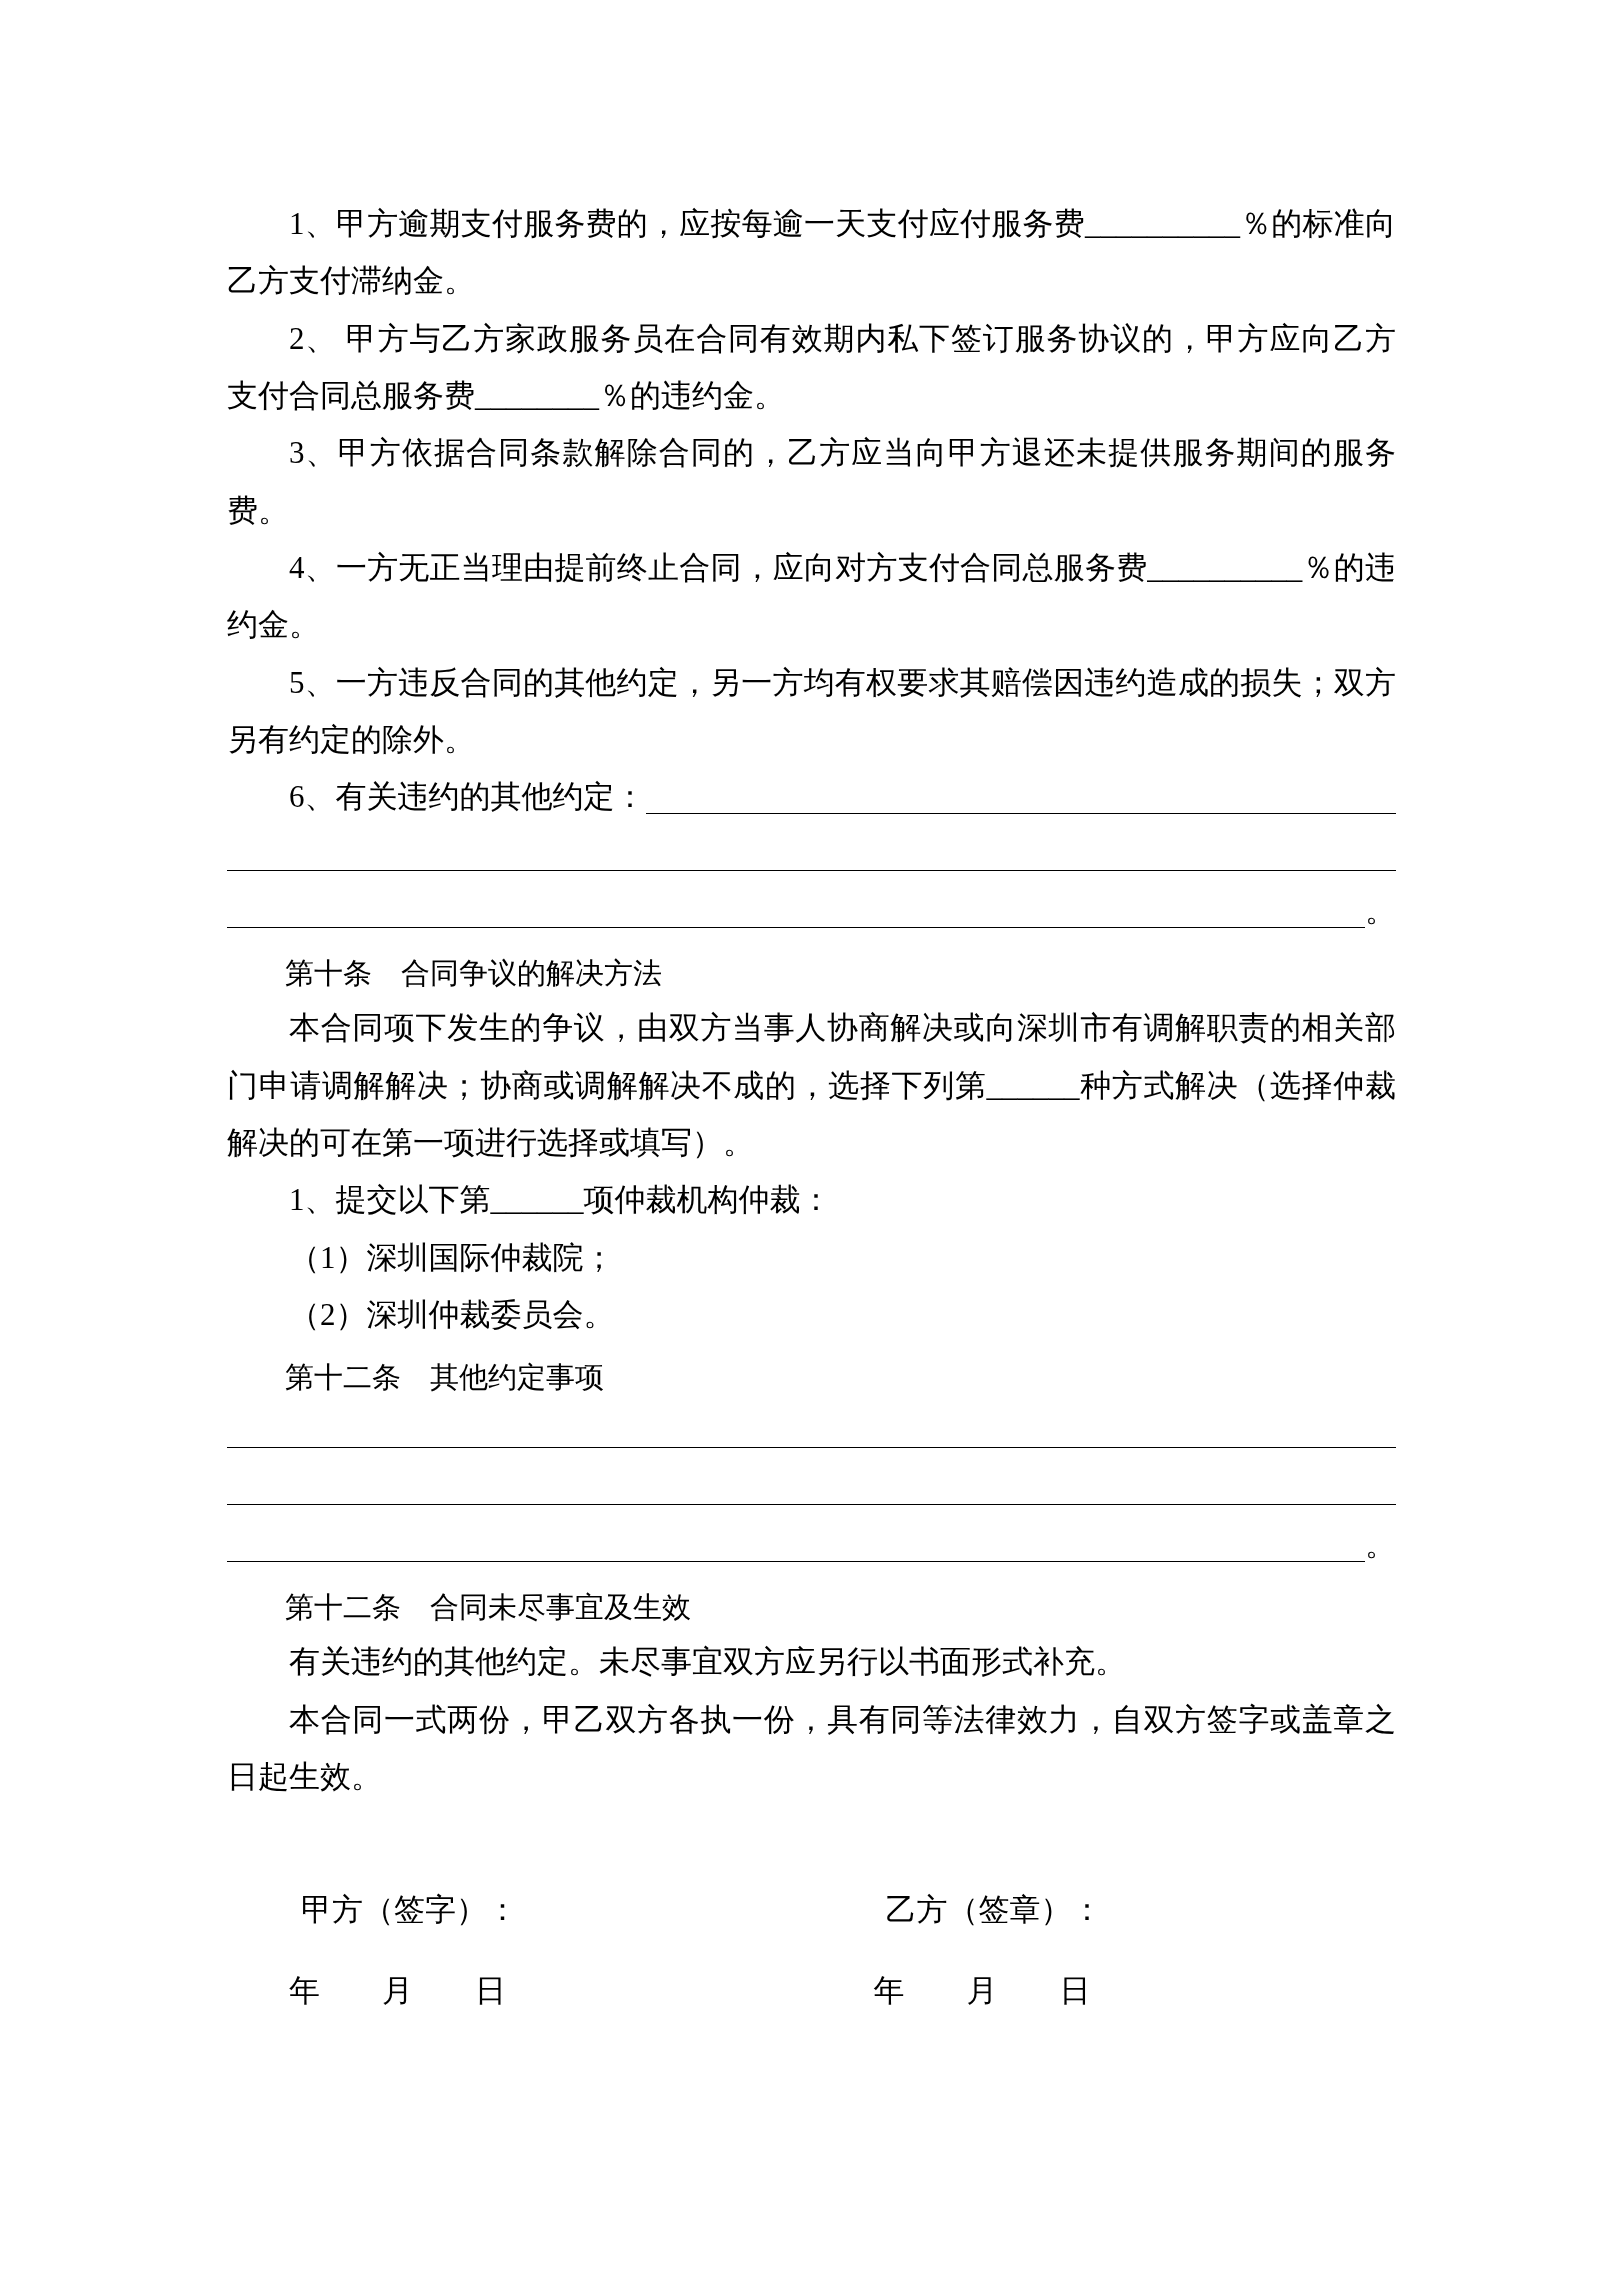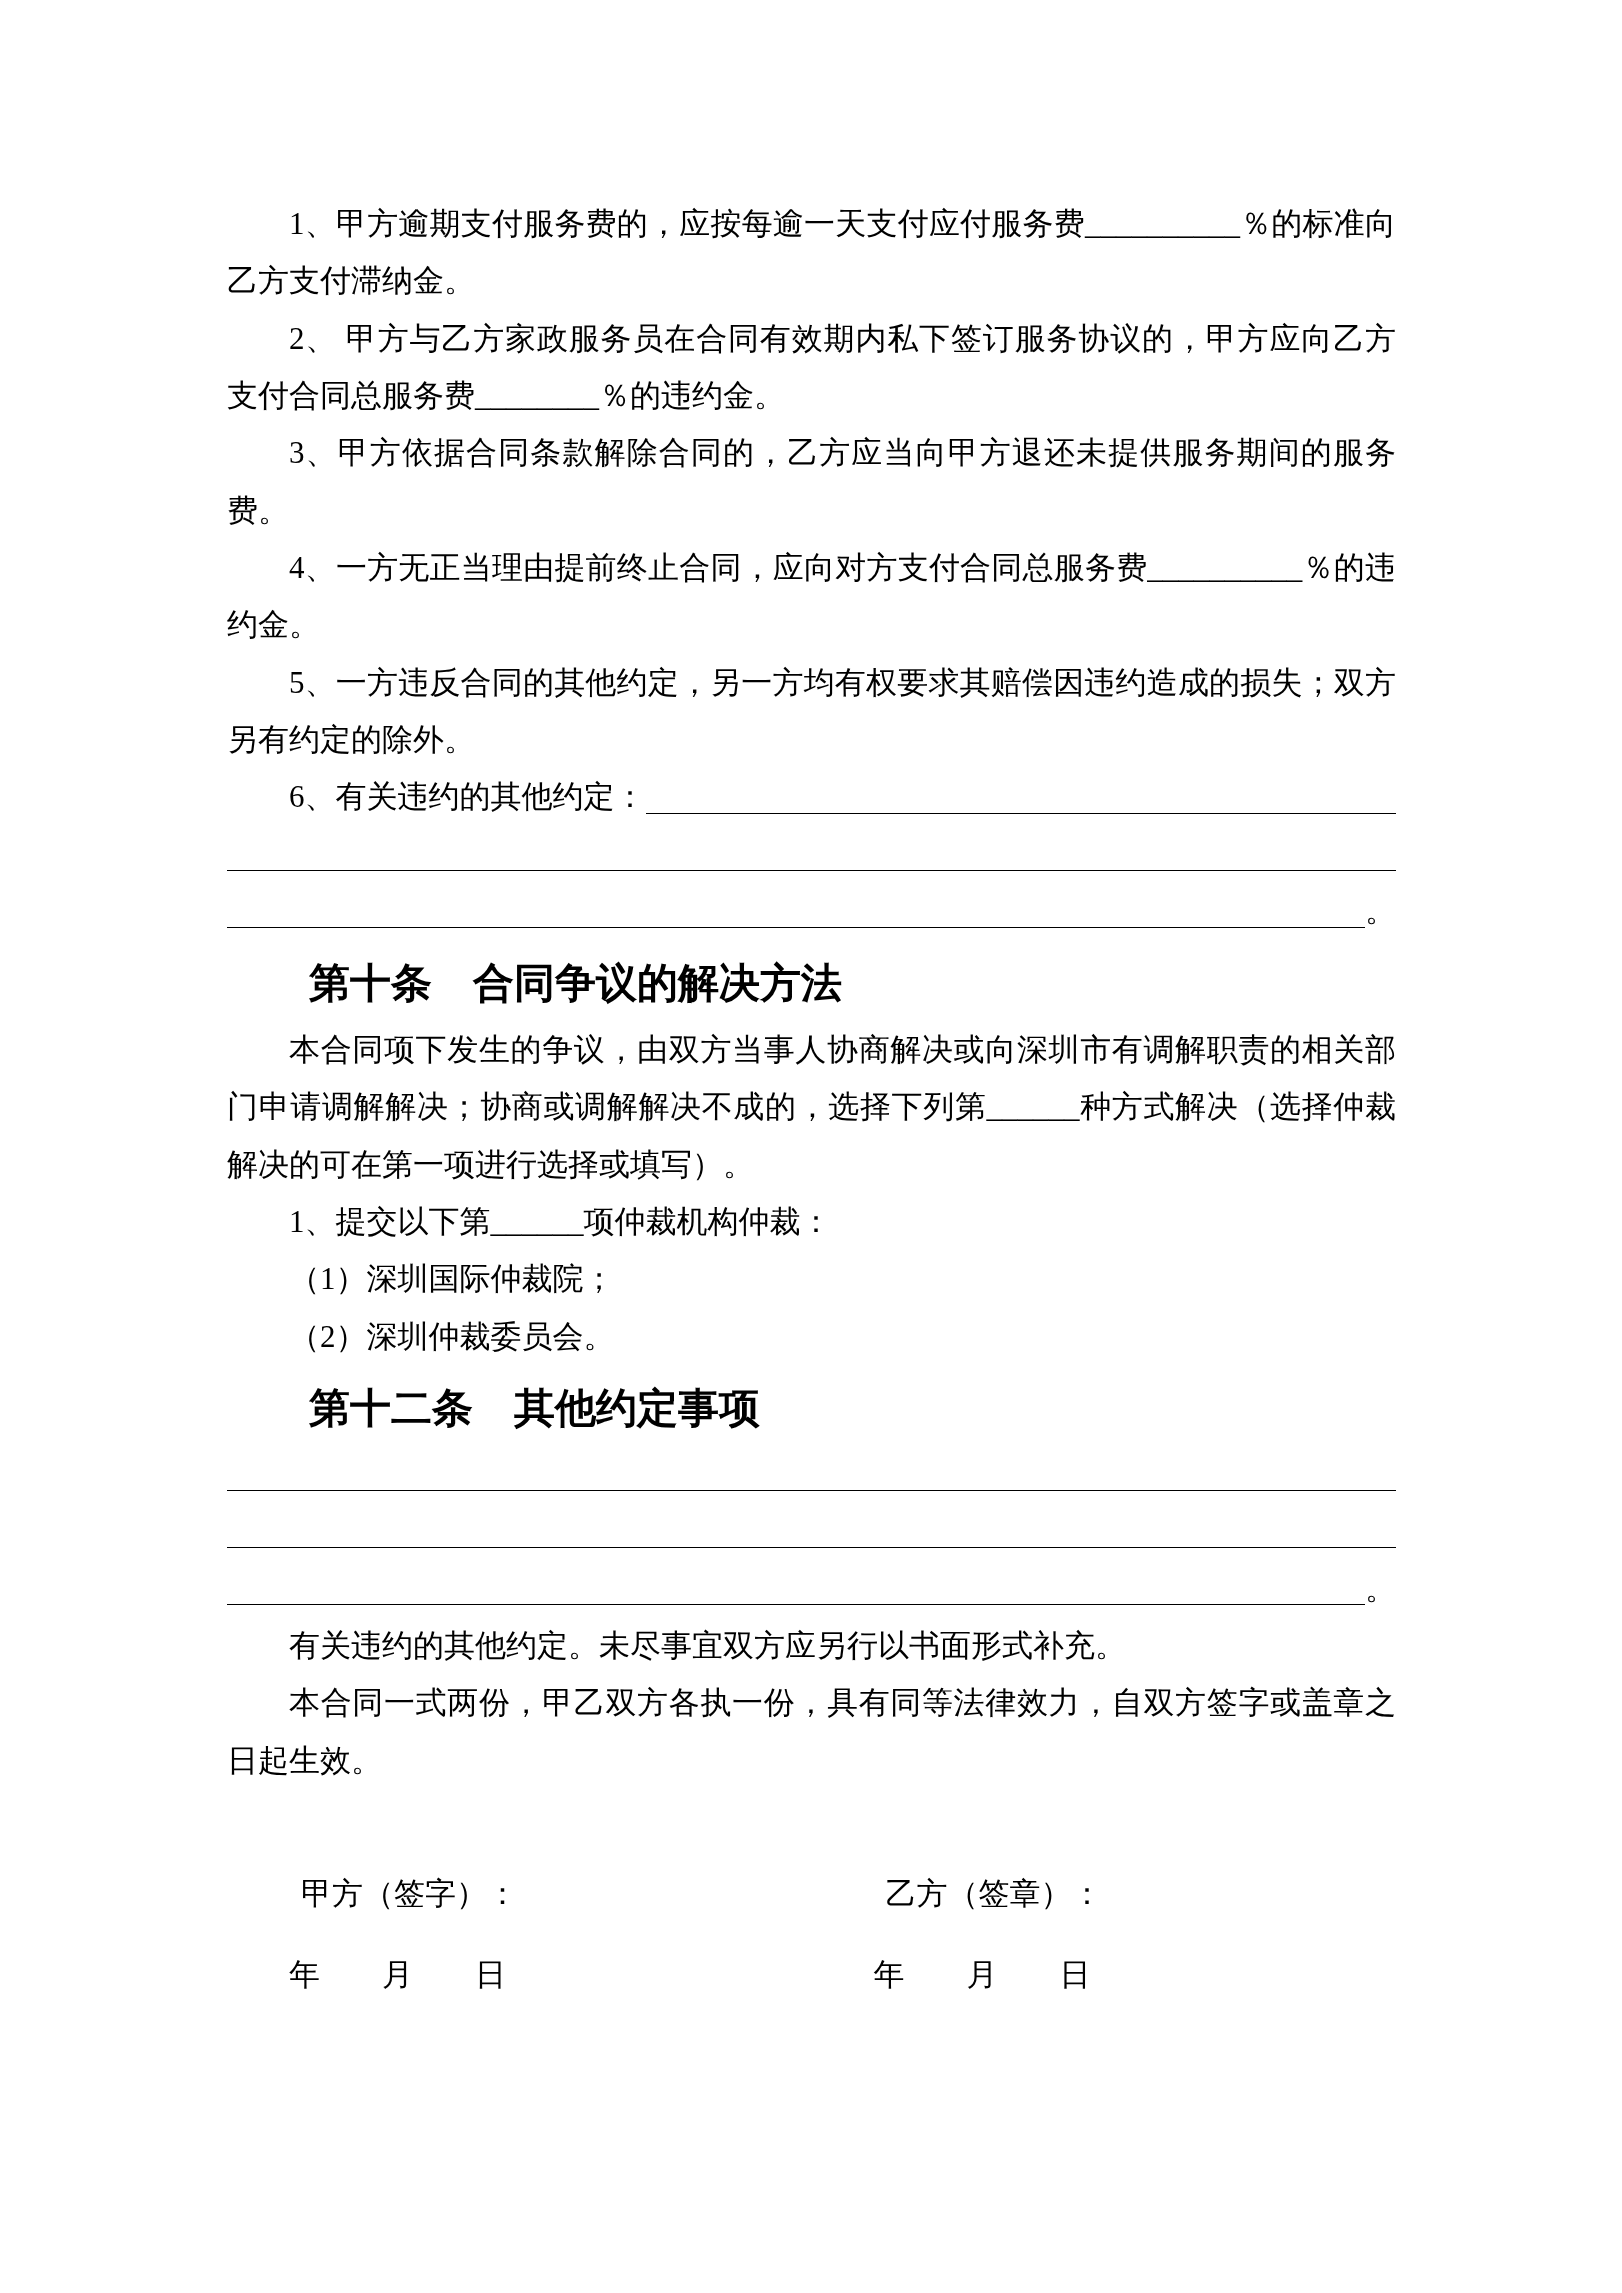--- a/index.html
+++ b/index.html
@@ -16,22 +16,22 @@
     color: #000000;
   }
   .para {
     margin: 0;
     text-indent: 2em;
     text-align: justify;
   }
   .heading {
     margin: 7.3px 0 0 0;
     text-indent: 2em;
-    font-weight: bold;
-    font-size: 41px;
+    font-weight: normal;
+    font-size: 29px;
     line-height: 1.8;
   }
   .row {
     display: flex;
     align-items: flex-end;
   }
   .row .lbl {
     padding-left: 2em;
     white-space: nowrap;
   }
@@ -85,20 +85,21 @@
     <span class="fill"></span>
   </div>
   <div class="row blank-row">
     <span class="fill"></span>
   </div>
   <div class="row blank-row">
     <span class="fill"></span>
     <span class="punct">。</span>
   </div>
 
+  <h2 class="heading">第十二条　合同未尽事宜及生效</h2>
   <p class="para">有关违约的其他约定。未尽事宜双方应另行以书面形式补充。</p>
   <p class="para">本合同一式两份，甲乙双方各执一份，具有同等法律效力，自双方签字或盖章之日起生效。</p>
 
   <div class="sig-grid">
     <div class="sig-col">
       <p class="sig-line">甲方（签字）：</p>
       <p class="date-line">年　　月　　日</p>
     </div>
     <div class="sig-col">
       <p class="sig-line">乙方（签章）：</p>

